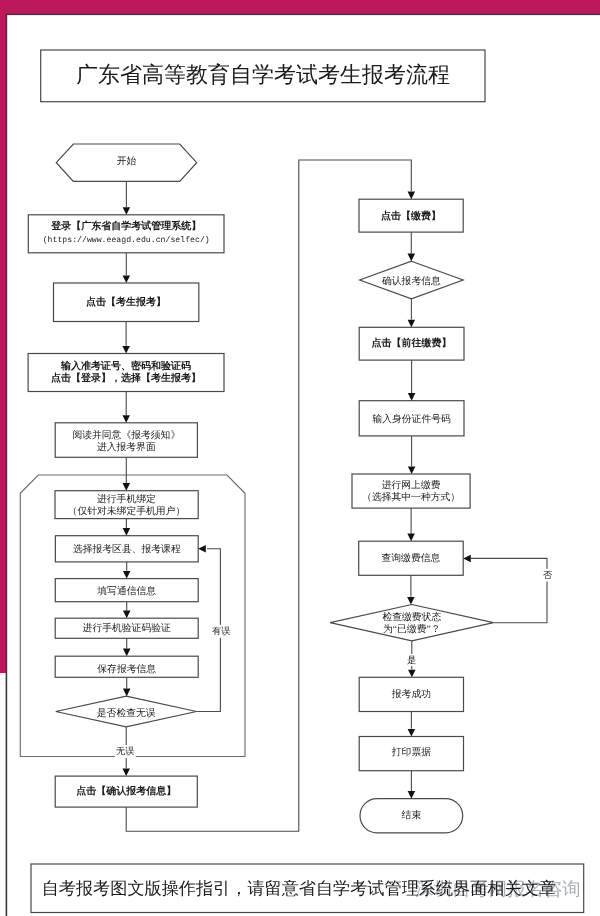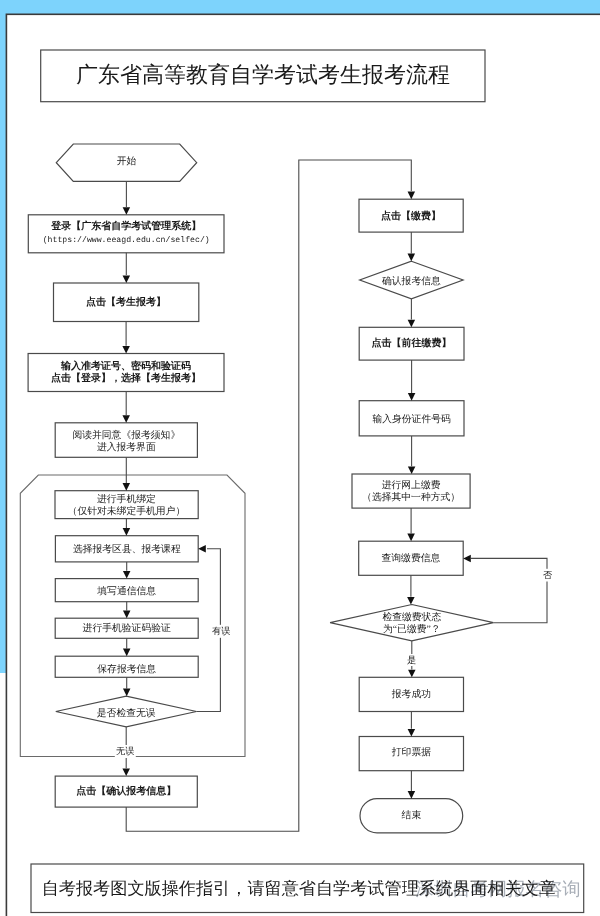--- a/index.html
+++ b/index.html
@@ -1,20 +1,20 @@
 <!DOCTYPE html>
 <html><head>
 <meta charset="utf-8">
 <title>flowchart</title>
 <style>
   html,body{margin:0;padding:0;}
   *{-webkit-font-smoothing:antialiased;text-rendering:geometricPrecision;}
   body{width:600px;height:916px;background:#fdfdfd;overflow:hidden;
        font-family:"Liberation Serif",serif;}
-  #stage{position:relative;width:600px;height:673px;background:#7dd3fc;}
+  #stage{position:relative;width:600px;height:673px;background:#be185d;}
   #chart{position:absolute;left:0;top:0;}
   .bx{fill:#ffffff;stroke:#4a4a4a;stroke-width:1.2;}
   .panel{fill:#ffffff;stroke:#3a3a3a;stroke-width:1.6;}
   .grp{fill:none;stroke:#6a6a6a;stroke-width:1.1;}
   .ln{stroke:#4a4a4a;stroke-width:1.1;fill:none;}
   .ah{fill:#111111;stroke:none;}
   .t{fill:#1a1a1a;font-family:"Liberation Serif",serif;text-anchor:middle;
      dominant-baseline:central;}
   .t12{font-size:9.8px;}
   .t12b{font-size:10px;font-weight:600;}

